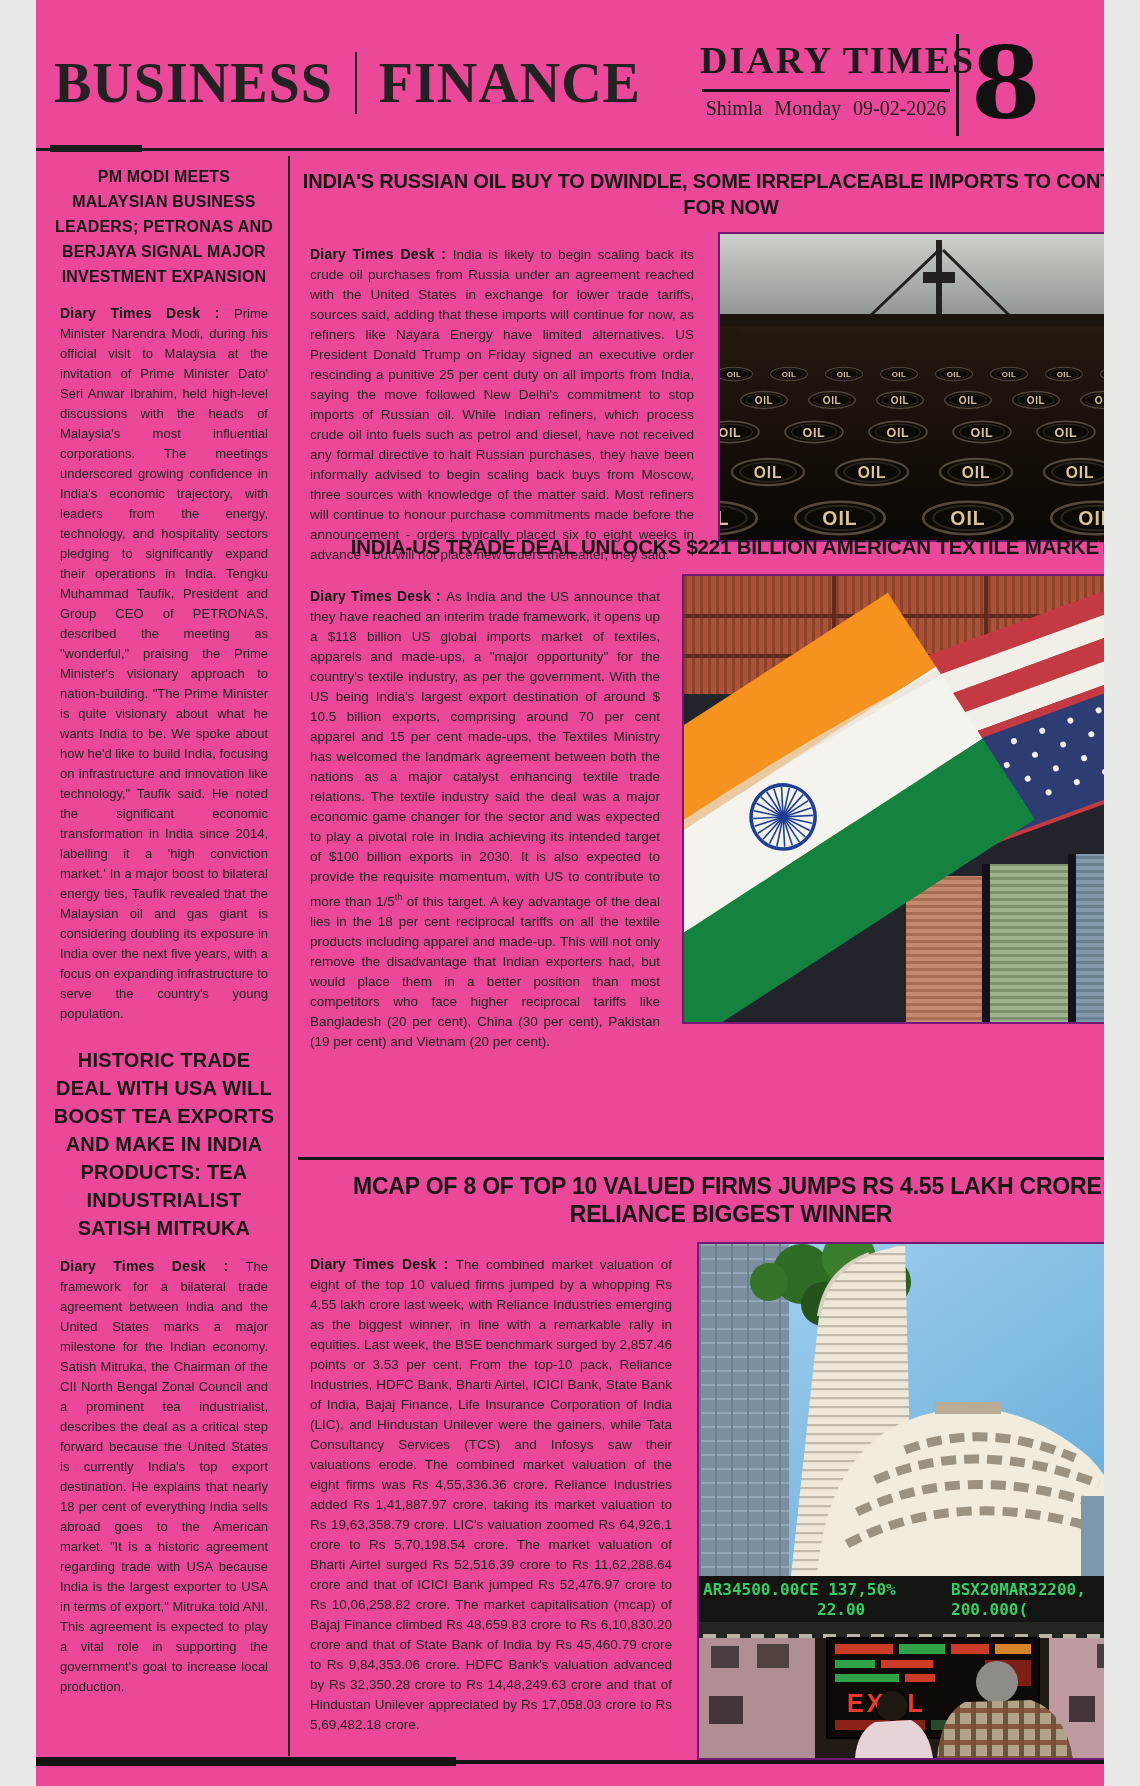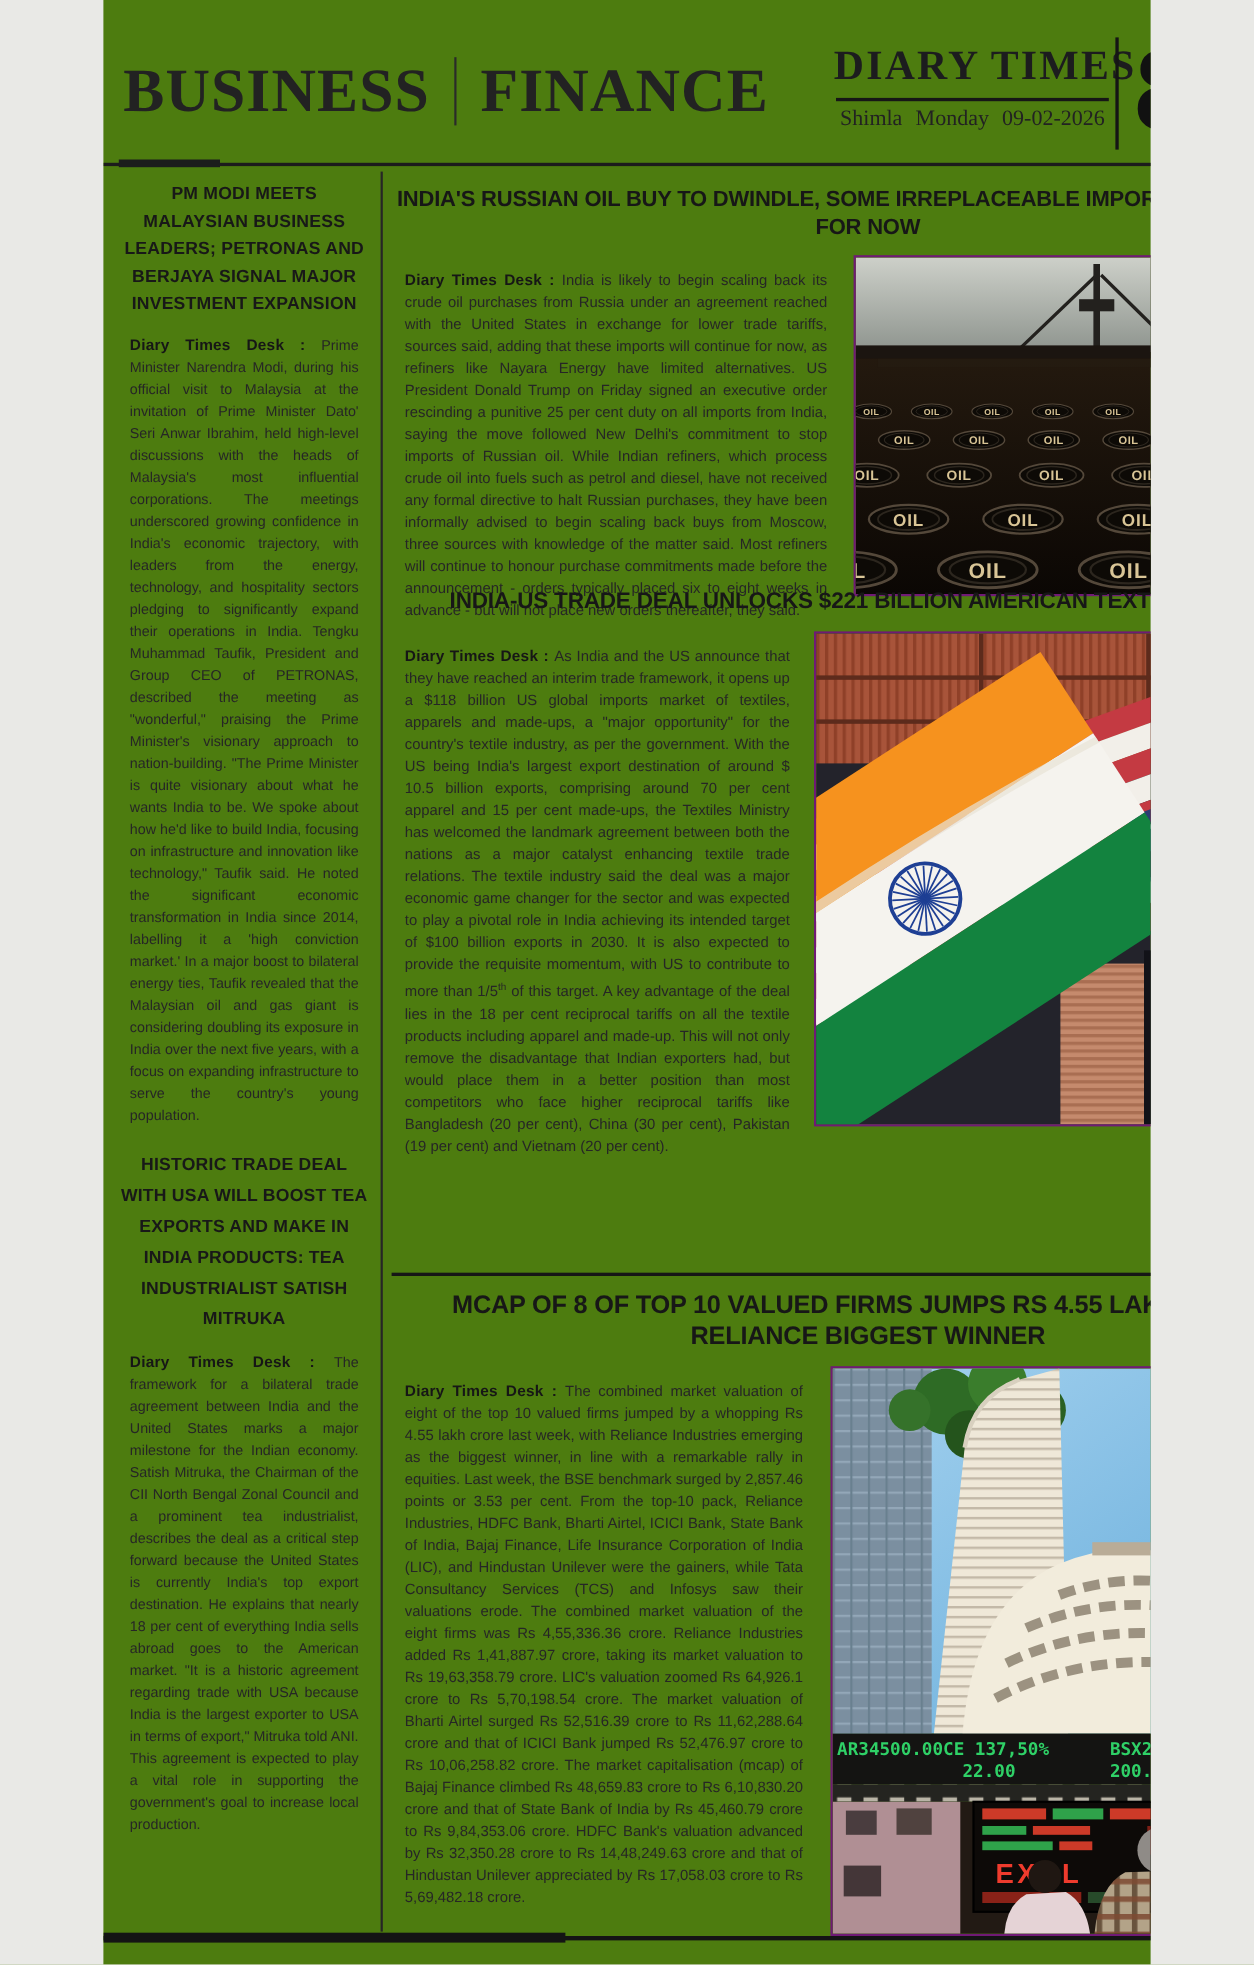--- a/index.html
+++ b/index.html
@@ -1,18 +1,18 @@
 <!DOCTYPE html>
 <html><head>
 <meta charset="utf-8">
 <style>
   html,body{margin:0;padding:0;background:#e9e9e6;}
   .page{
-    position:relative;width:952px;height:1786px;margin:0 auto;
-    background:#4d7c0f;color:#1d1d1f;overflow:hidden;
+    position:relative;width:1068px;height:1786px;margin:0 auto;
+    background:#ec4899;color:#1d1d1f;overflow:hidden;
     font-family:"Liberation Sans",sans-serif;
   }
   
   .section-block{position:absolute;left:18px;top:52px;display:flex;align-items:center;gap:22px;}
   .section-word{font-family:"Liberation Serif",serif;font-size:56px;font-weight:600;letter-spacing:1px;line-height:1;color:#222;}
   .section-sep{width:2px;height:62px;background:#2a2a2a;}
   .paper-block{position:absolute;left:664px;top:40px;width:252px;text-align:center;}
   .paper-name{font-family:"Liberation Serif",serif;font-size:38px;font-weight:600;letter-spacing:2px;line-height:1.1;color:#1c1c1e;white-space:nowrap;}
   .paper-rule{height:3px;background:#161616;margin:7px 2px 5px 2px;}
   .dateline{font-family:"Liberation Serif",serif;font-size:20px;color:#222;word-spacing:7px;white-space:nowrap;}
@@ -21,21 +21,21 @@
   .pagenum{font-family:"DejaVu Serif",serif;font-weight:bold;font-size:100px;line-height:0.98;color:#111;}
   
   .header-rule{position:absolute;top:148px;left:0;width:1140px;height:3px;background:#1c1c1c;}
   .header-rule-thick{position:absolute;top:145px;left:14px;width:92px;height:7px;background:#1c1c1c;}
   .col-divider{position:absolute;left:252px;top:156px;height:1600px;width:2px;background:#262626;}
   .footer-rule{position:absolute;top:1760px;left:0;width:1140px;height:4px;background:#141414;}
   .footer-rule-thick{position:absolute;top:1757px;left:0;width:420px;height:9px;background:#141414;}
   
   .left-col{position:absolute;left:12px;top:158px;width:232px;}
   .left-head{font-size:16px;font-weight:800;line-height:25px;text-align:center;letter-spacing:.2px;margin:6px 0 14px 0;color:#181818;}
-  .left-head.second{margin-top:22px;line-height:28px;font-size:16px;}
+  .left-head.second{margin-top:22px;line-height:28px;font-size:20px;}
   .body-p{font-size:13px;line-height:20px;text-align:justify;color:#262626;margin:12px;}
   .body-p strong{font-size:14px;letter-spacing:.2px;color:#161616;}
   
   .main-col{position:absolute;left:262px;top:152px;width:866px;height:1620px;}
   .article{position:absolute;left:0;width:866px;}
   .art-oil{top:16px;}
   .art-textile{top:382px;}
   .art-mcap{top:1005px;border-top:3px solid #161616;padding-top:12px;}
   .main-head{font-size:20px;font-weight:800;line-height:26px;text-align:center;letter-spacing:-.2px;color:#171717;margin:0 0 12px 0;}
   .main-head.h2{font-size:20.5px;margin-bottom:14px;}

